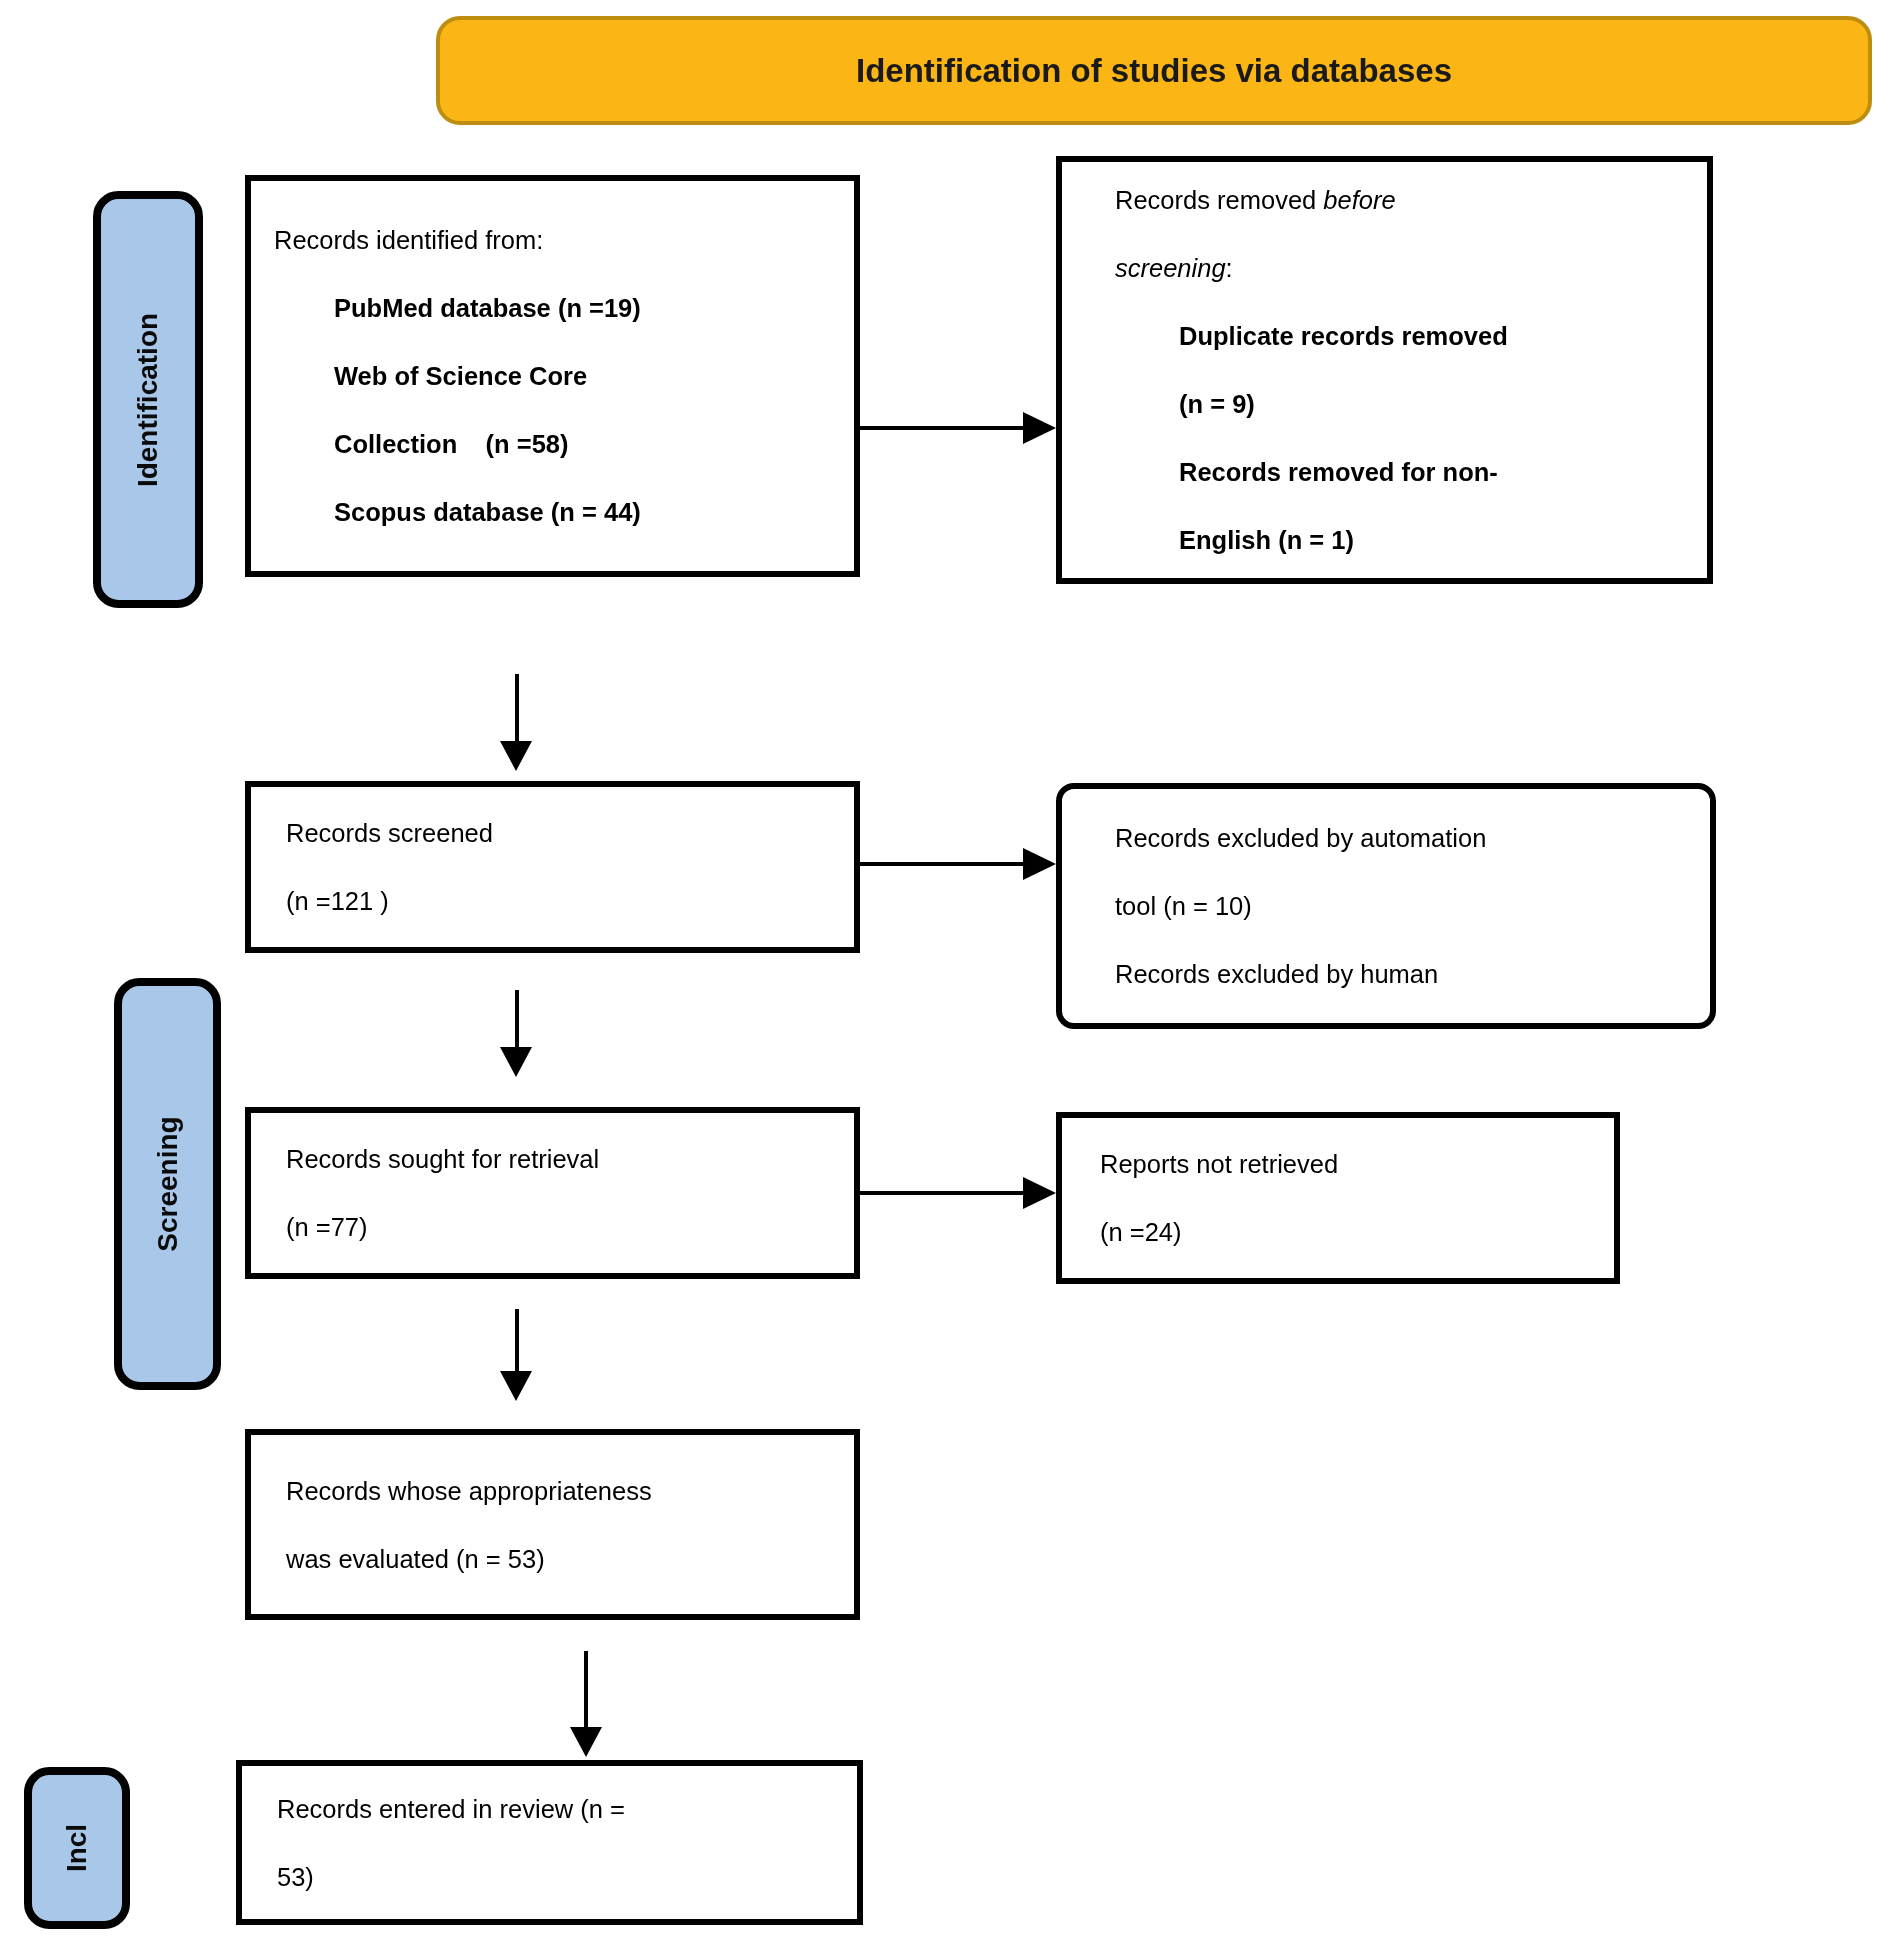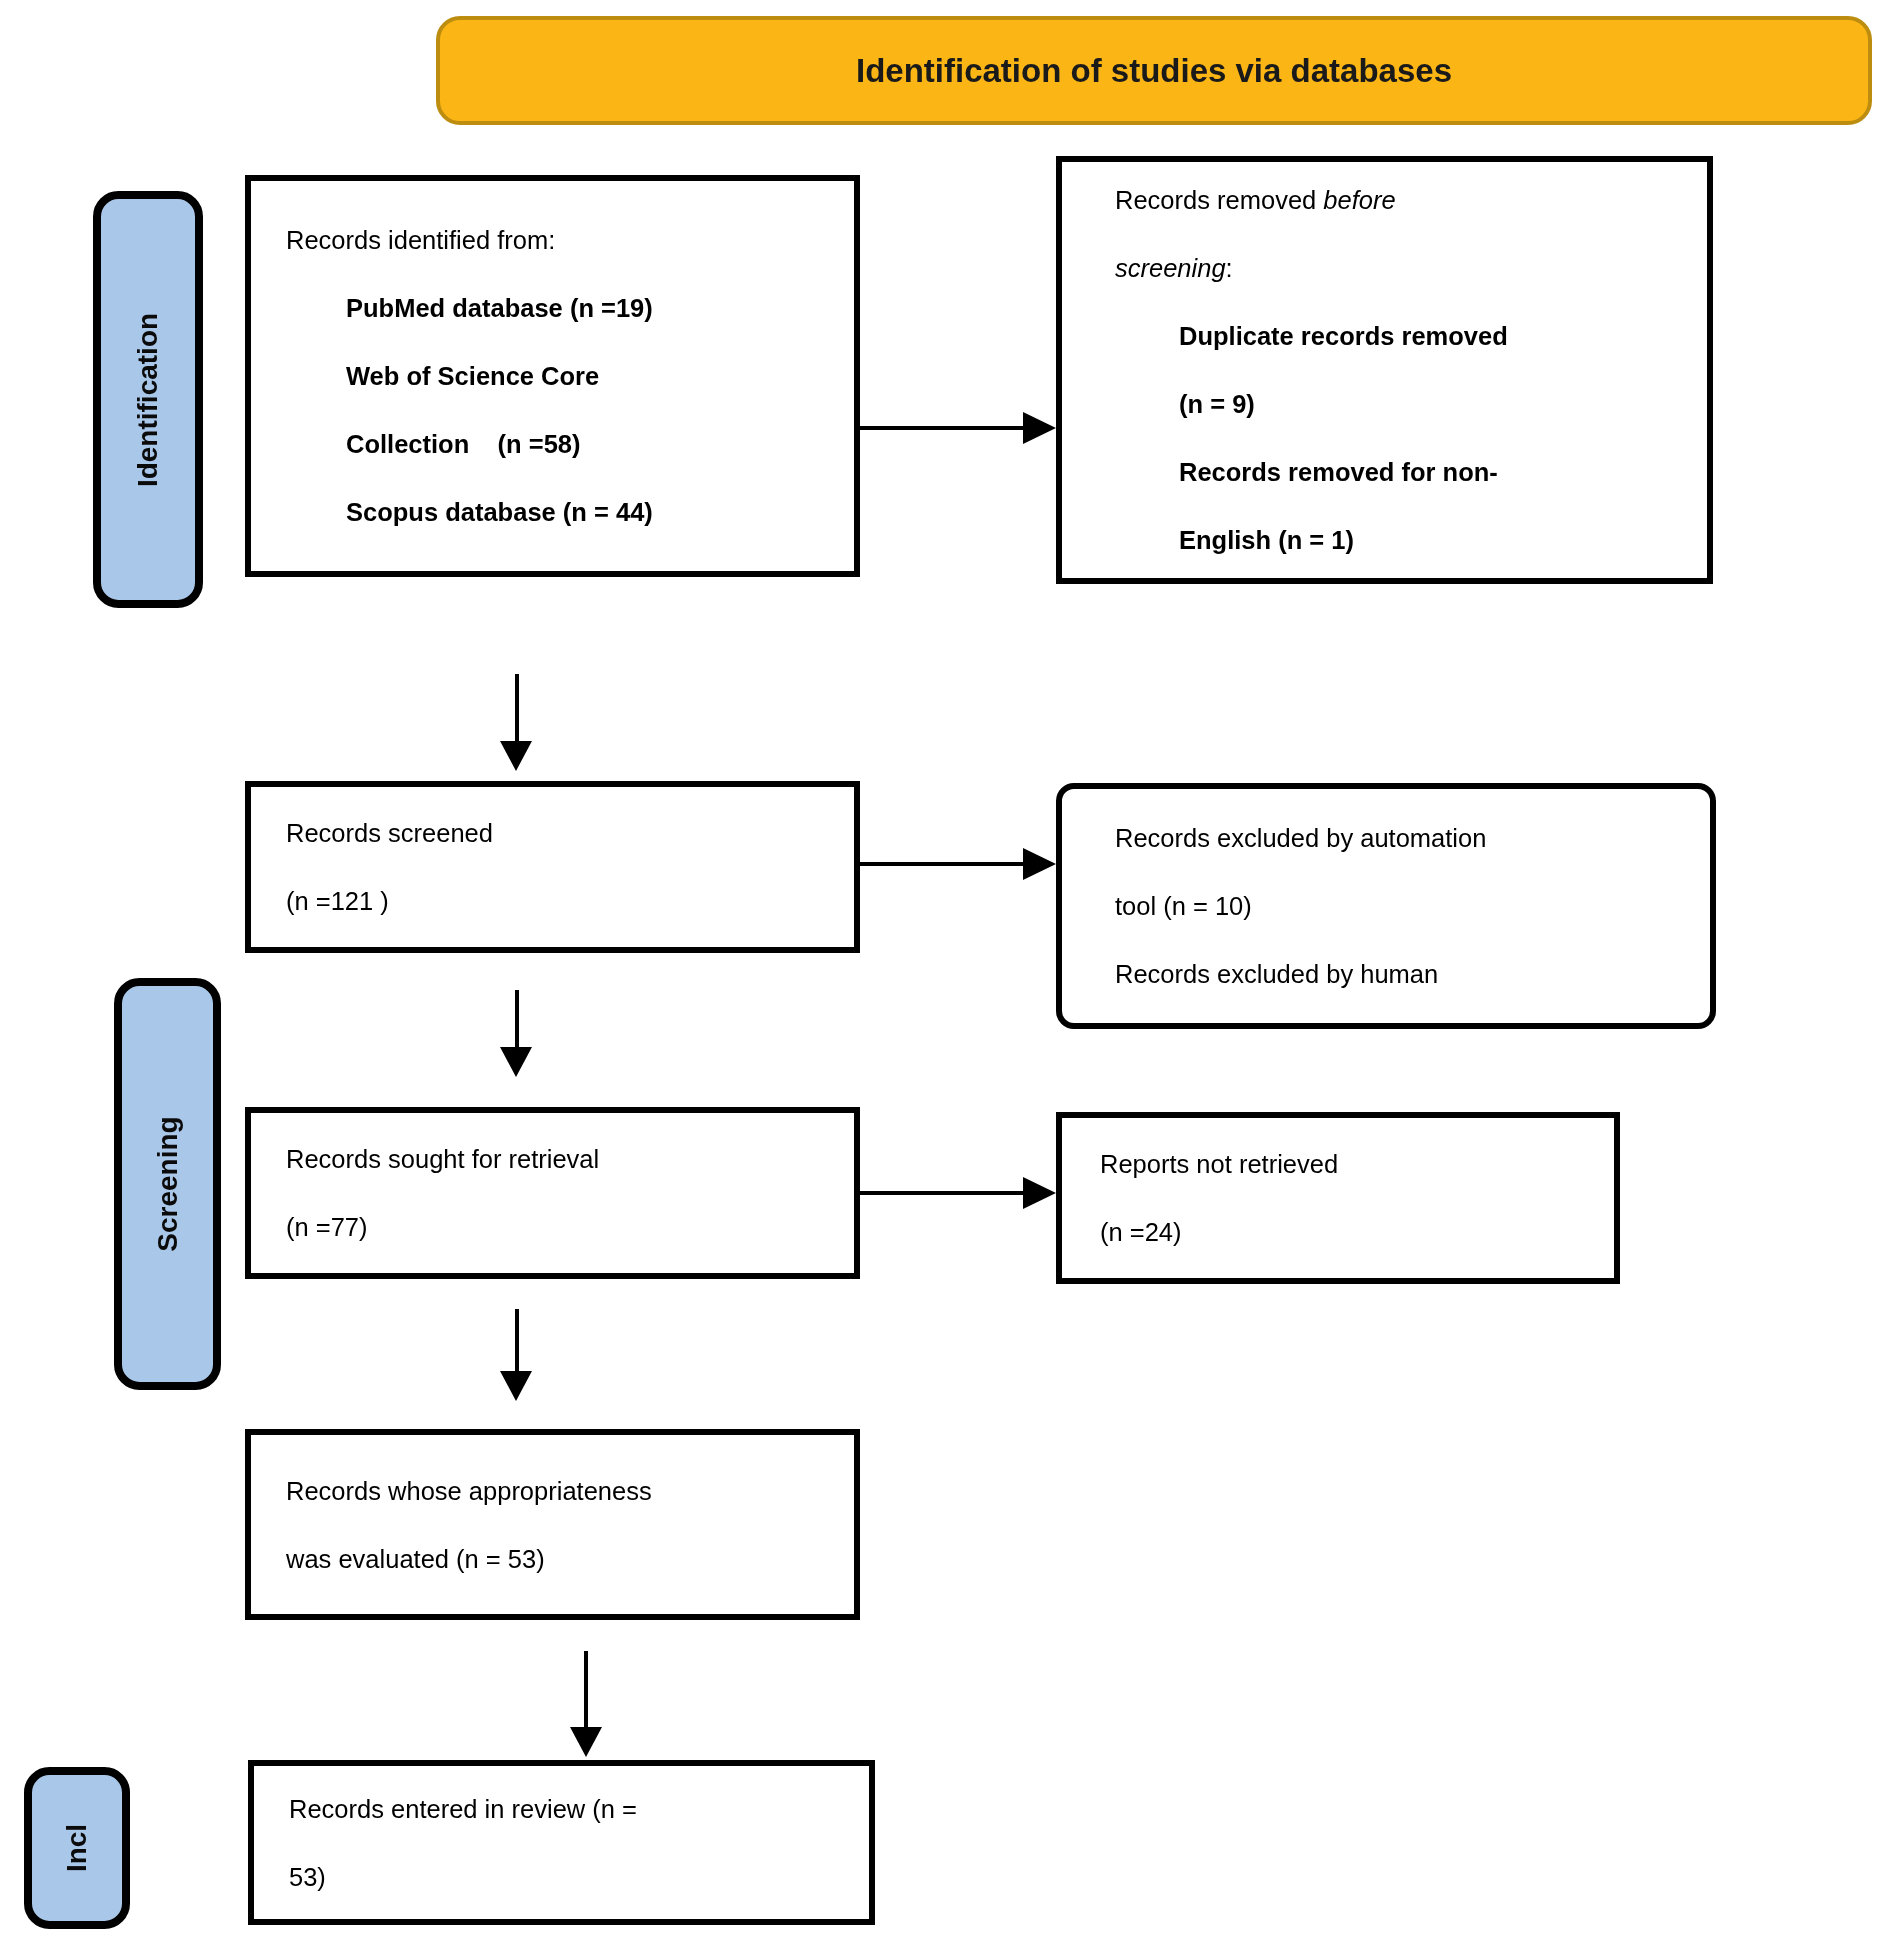--- a/index.html
+++ b/index.html
@@ -32,29 +32,29 @@
   .stage-incl{left:24px;top:1767px;width:106px;height:162px;}
   
   .fbox{
     position:absolute;background:#fff;border:6.4px solid #000;box-sizing:border-box;
     display:flex;flex-direction:column;justify-content:center;
     font-size:25.5px;
   }
   .fbox .line{line-height:68px;white-space:pre;}
   .fbox .indent{margin-left:60px;font-weight:bold;}
   .it{font-style:italic;}
-  .box-identified{left:245px;top:175px;width:615px;height:402px;padding-left:35px;}
+  .box-identified{left:245px;top:175px;width:615px;height:402px;padding-left:23px;}
   .box-removed{left:1056px;top:156px;width:657px;height:428px;padding-left:53px;}
   .box-removed .indent{margin-left:64px;}
   .box-screened{left:245px;top:781px;width:615px;height:172px;padding-left:35px;}
   .box-excluded{left:1056px;top:783px;width:660px;height:246px;padding-left:53px;border-radius:18px;}
   .box-sought{left:245px;top:1107px;width:615px;height:172px;padding-left:35px;}
   .box-notretrieved{left:1056px;top:1112px;width:564px;height:172px;padding-left:38px;}
   .box-evaluated{left:245px;top:1429px;width:615px;height:191px;padding-left:35px;}
-  .box-entered{left:248px;top:1760px;width:627px;height:165px;padding-left:35px;}
+  .box-entered{left:236px;top:1760px;width:627px;height:165px;padding-left:35px;}
   
   .hline{position:absolute;height:3.7px;background:#000;}
   .vline{position:absolute;width:4.3px;background:#000;}
   .head-right{position:absolute;width:0;height:0;
     border-top:16px solid transparent;border-bottom:16px solid transparent;
     border-left:33px solid #000;}
   .head-down{position:absolute;width:0;height:0;
     border-left:16px solid transparent;border-right:16px solid transparent;
     border-top:30px solid #000;}
 </style>

